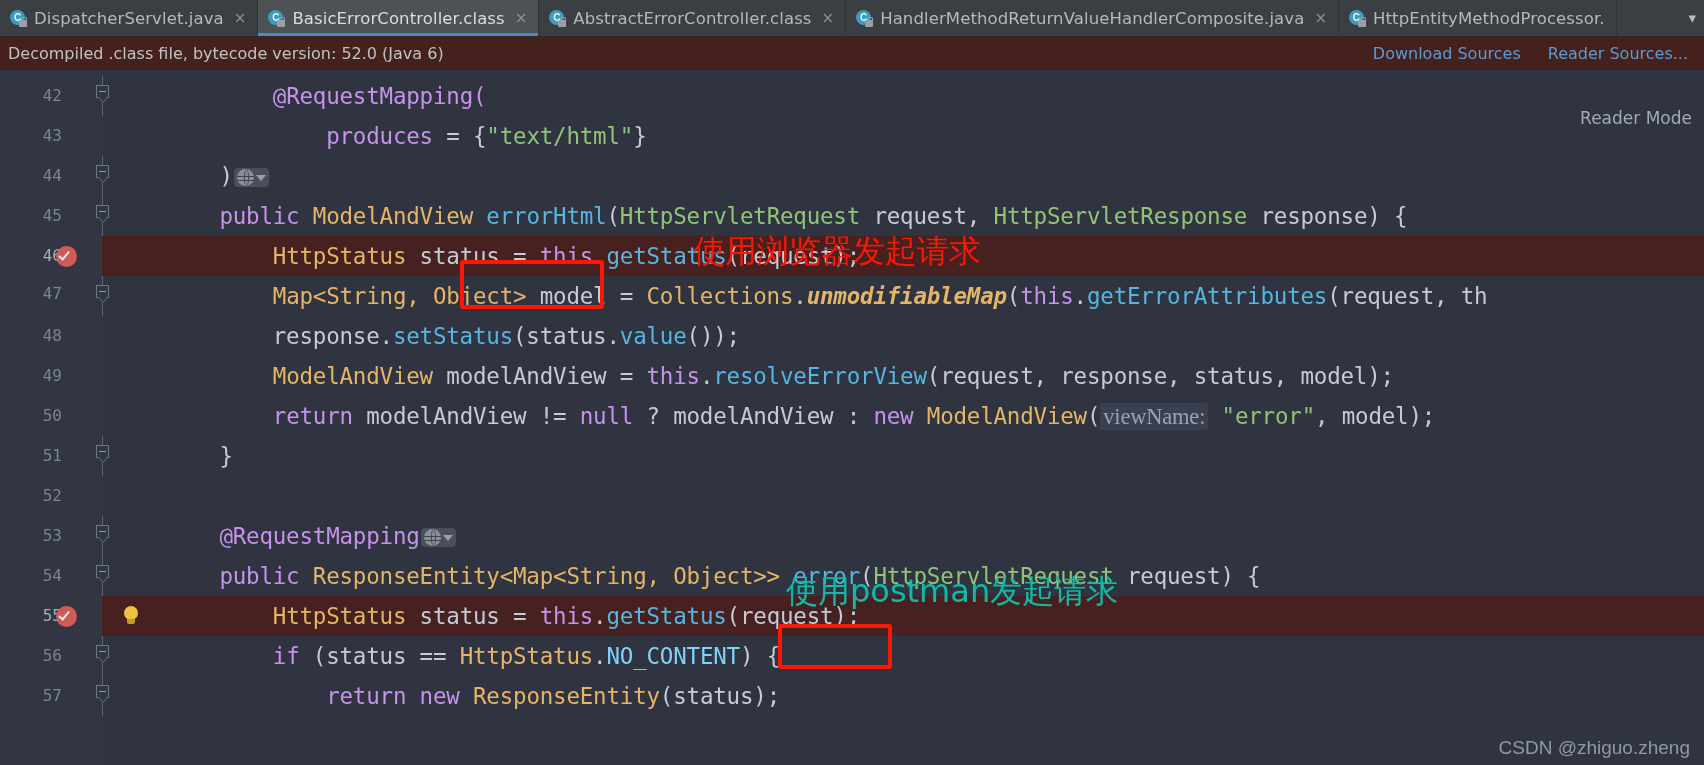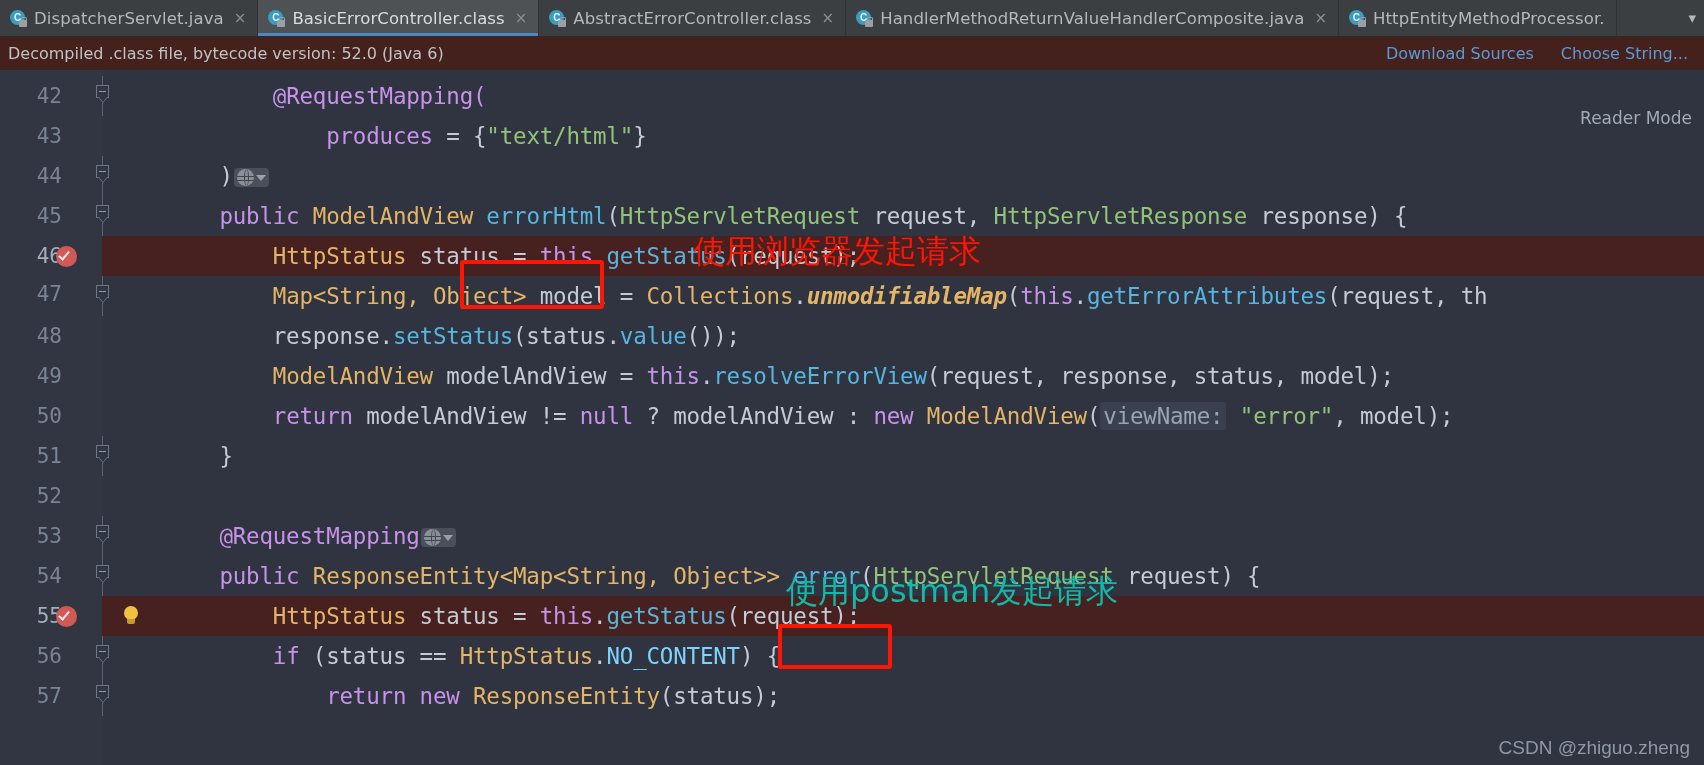--- a/index.html
+++ b/index.html
@@ -118,21 +118,21 @@
     width: 102px;
     background: #313642;
   }
   .ln {
     position: absolute;
     left: 0;
     width: 62px;
     text-align: right;
     color: #7a8494;
     font-family: "DejaVu Sans Mono", monospace;
-    font-size: 21px;
+    font-size: 16px;
     line-height: 40px;
     height: 40px;
   }
   .ln.hl { color: #a5aebb; }
   .fold {
     position: absolute;
     left: 96px;
     width: 14px;
     height: 40px;
   }
@@ -248,21 +248,21 @@
   }
 
   .t-anno   { color: #c792ea; }
   .t-kw     { color: #c792ea; }
   .t-type   { color: #e5b567; }
   .t-str    { color: #93c379; }
   .t-plain  { color: #c5cbd6; }
   .t-method { color: #56b6e0; }
   .t-static { color: #e5b567; font-style: italic; font-weight: bold; }
   .t-const  { color: #7dd3fc; }
-  .t-hint   { color: #9aa3b0; background: #3a4050; border-radius: 3px; padding: 1px 3px; }
+  .t-hint   { color: #9aa3b0; background: #3a4050; border-radius: 3px; padding: 1px 3px; font-family: Liberation Serif, serif; }
 
   
   .webicon {
     display: inline-flex;
     align-items: center;
     gap: 1px;
     background: #4a4f5b;
     border-radius: 4px;
     padding: 1px 3px;
     vertical-align: middle;
@@ -375,21 +375,21 @@
     </span>
     <span class="tab-label">HttpEntityMethodProcessor.</span>
   </div>
   <div id="tab-overflow">▾</div>
 </div>
 
 <div id="notify">
   <span>Decompiled .class file, bytecode version: 52.0 (Java 6)</span>
   <span class="links">
     <a href="#">Download Sources</a>
-    <a href="#">Choose String...</a>
+    <a href="#">Reader Sources...</a>
   </span>
 </div>
 
 <div id="editor">
   <div id="gutter">
       <div class="ln" style="top: 6px;">42</div>
       <div class="fold" style="top: 6px;">
         <span class="stem"></span>
         <span class="box"></span>
         <span class="tri"></span>

